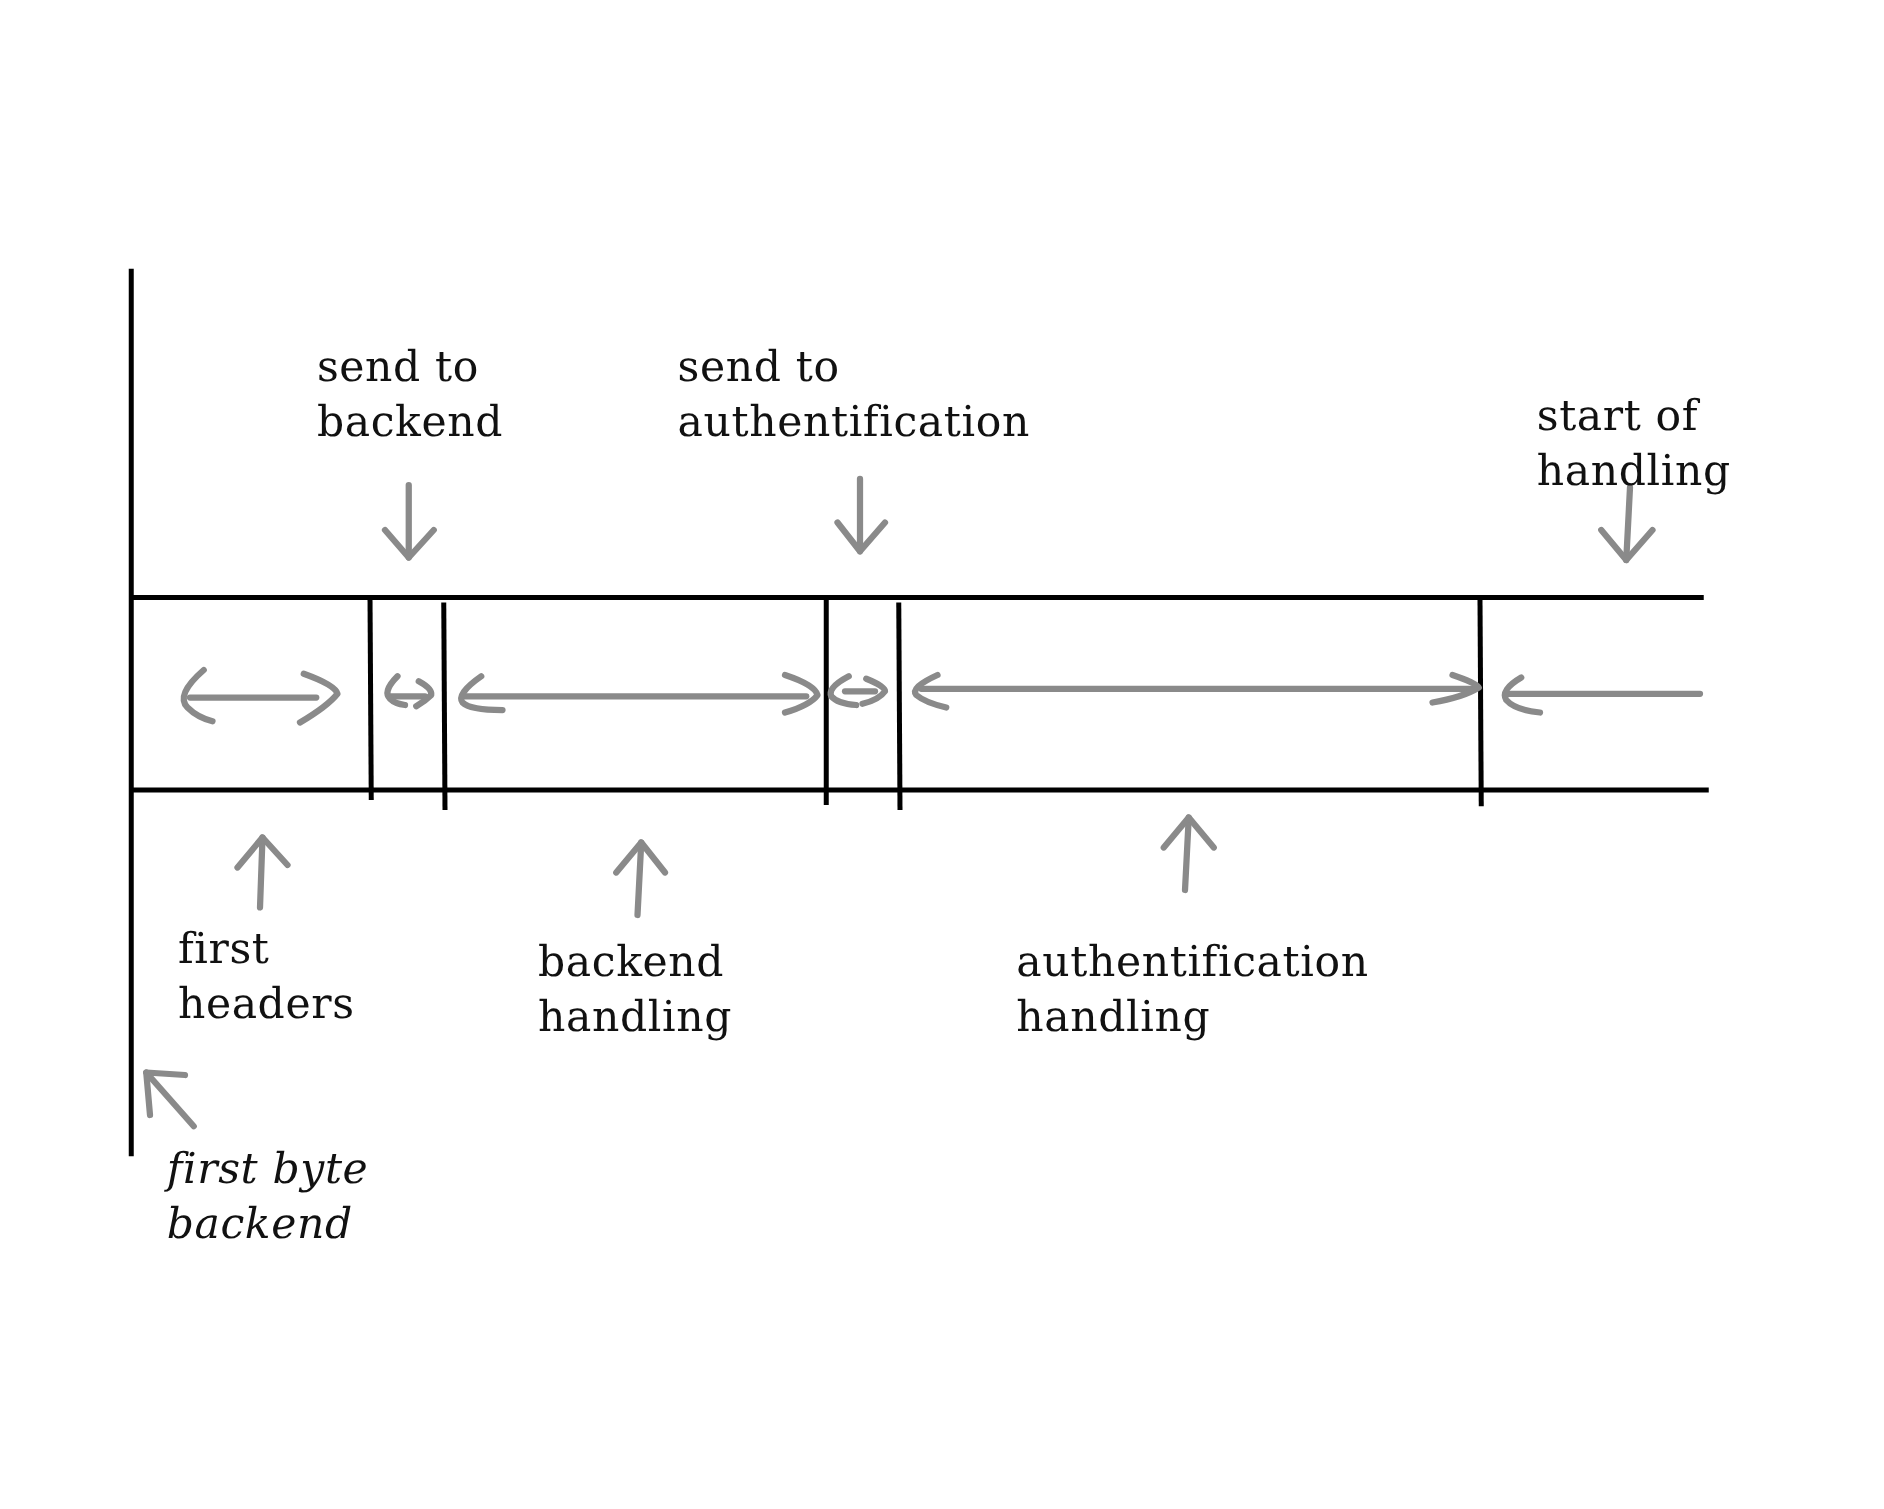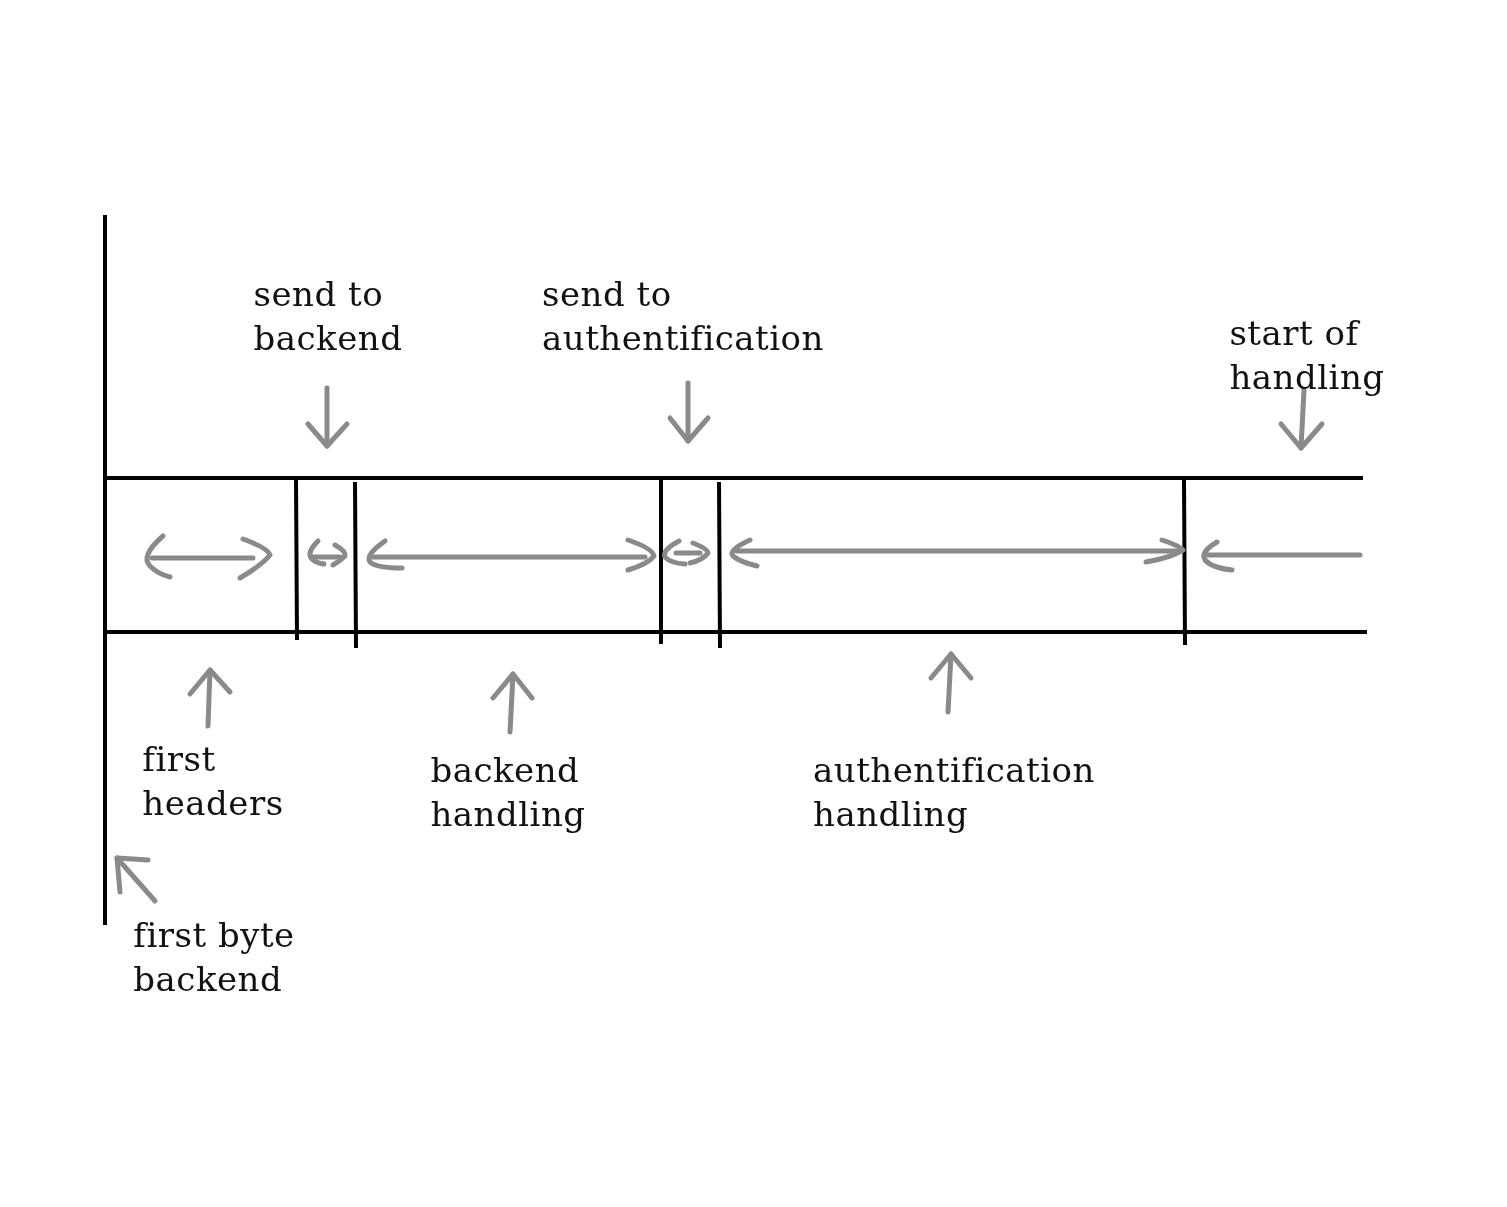--- a/index.html
+++ b/index.html
@@ -114,16 +114,16 @@
   <span>headers</span>
 </div>
 <div class="lbl" style="left:508px; top:748px;">
   <span>backend</span>
   <span>handling</span>
 </div>
 <div class="lbl" style="left:954px; top:748px;">
   <span>authentification</span>
   <span>handling</span>
 </div>
-<div class="lbl" style="left:214px; top:913px;">
+<div class="lbl" style="left:214px; top:913px;font-style:italic;">
   <span>first byte</span>
   <span>backend</span>
 </div>
 
 </body></html>

